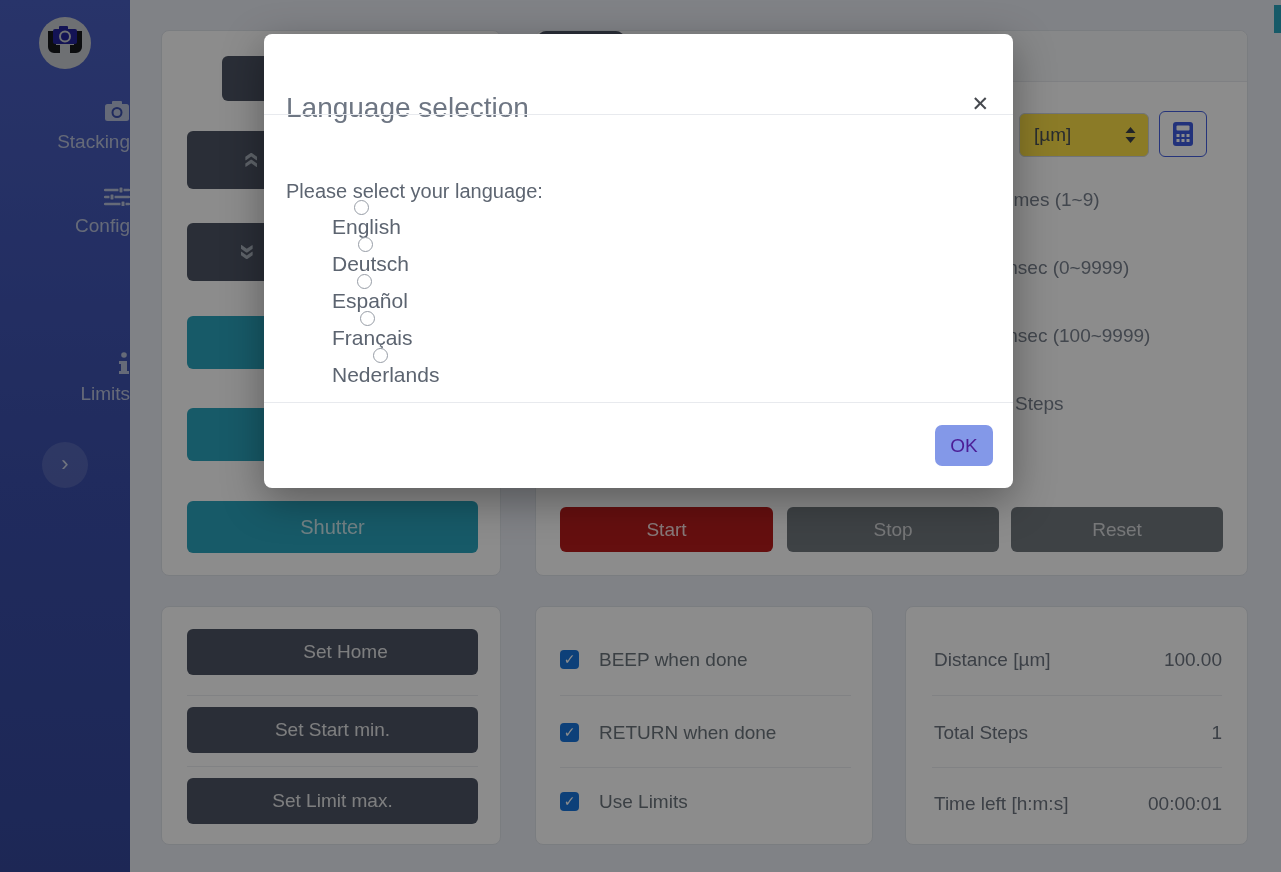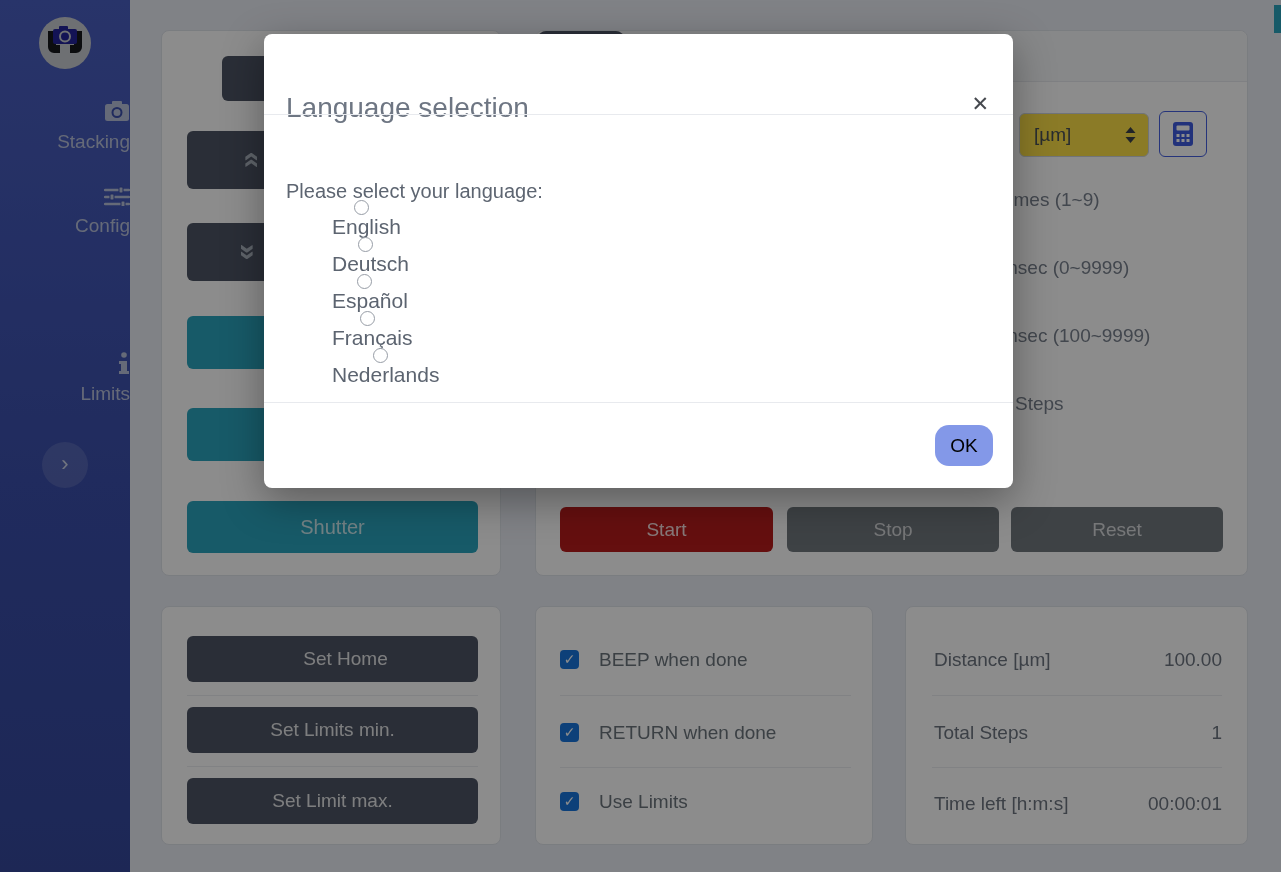--- a/index.html
+++ b/index.html
@@ -50,22 +50,22 @@
   .modal{position:absolute;left:264px;top:34px;width:749px;height:454px;background:#fff;border-radius:8px;
     box-shadow:0 12px 40px rgba(0,0,0,.35);z-index:60;box-sizing:border-box;}
   .modal-title{position:absolute;left:22px;top:58px;font-size:28px;color:#6e7683;}
   .modal-close{position:absolute;right:24px;top:58px;font-size:21px;color:#46494f;cursor:pointer;}
   .modal-hr{position:absolute;left:0;right:0;height:1px;background:#e8eaee;}
   .modal-prompt{position:absolute;left:22px;top:146px;font-size:20px;color:#5d6571;}
   .radio-row{position:absolute;left:68px;height:28px;display:flex;align-items:center;cursor:pointer;flex-direction:column;}
   .radio-dot{width:15px;height:15px;border:1.5px solid #979da6;border-radius:50%;background:#fff;
     box-sizing:border-box;margin-right:10px;flex:0 0 auto;}
   .radio-lbl{font-size:21px;color:#5c6470;white-space:nowrap;}
-  .ok-btn{position:absolute;left:671px;top:391px;width:58px;height:41px;background:#8398e8;color:#000000;
-    border:none;border-radius:14px;font-size:19px;font-family:inherit;cursor:pointer;}
+  .ok-btn{position:absolute;left:671px;top:391px;width:58px;height:41px;background:#8398e8;color:#4c1d95;
+    border:none;border-radius:7px;font-size:19px;font-family:inherit;cursor:pointer;}
   .edge-accent{position:absolute;right:0;top:5px;width:7px;height:28px;background:#2aa5bd;}
 </style>
 </head>
 <body>
 
 <div class="app">
 
   <nav class="sidebar">
     <div class="logo-wrap">
       <svg width="54" height="54" viewBox="0 0 54 54">
@@ -185,26 +185,26 @@
     </button>
     <button class="btn btn-gray" style="left:251px;top:476px;width:212px;height:45px;font-size:19px;">
       <span>Stop</span>
     </button>
     <button class="btn btn-gray" style="left:475px;top:476px;width:212px;height:45px;font-size:19px;">
       <span>Reset</span>
     </button>
   </section>
 
   <section class="card" style="left:161px;top:606px;width:340px;height:239px;">
-    <button class="btn btn-dark" style="left:25px;top:29px;width:291px;height:46px;font-size:19px;padding-left:32px;">
+    <button class="btn btn-dark" style="left:25px;top:22px;width:291px;height:46px;font-size:19px;padding-left:32px;">
       <span>Set Home</span>
     </button>
     <div class="divider" style="left:25px;top:88px;width:291px;"></div>
     <button class="btn btn-dark" style="left:25px;top:100px;width:291px;height:46px;font-size:19px;">
-      <span>Set Limits min.</span>
+      <span>Set Start min.</span>
     </button>
     <div class="divider" style="left:25px;top:159px;width:291px;"></div>
     <button class="btn btn-dark" style="left:25px;top:171px;width:291px;height:46px;font-size:19px;">
       <span>Set Limit max.</span>
     </button>
   </section>
 
   <section class="card" style="left:535px;top:606px;width:338px;height:239px;">
     <span class="chk" style="left:24px;top:43px;">
       <span>✓</span>

